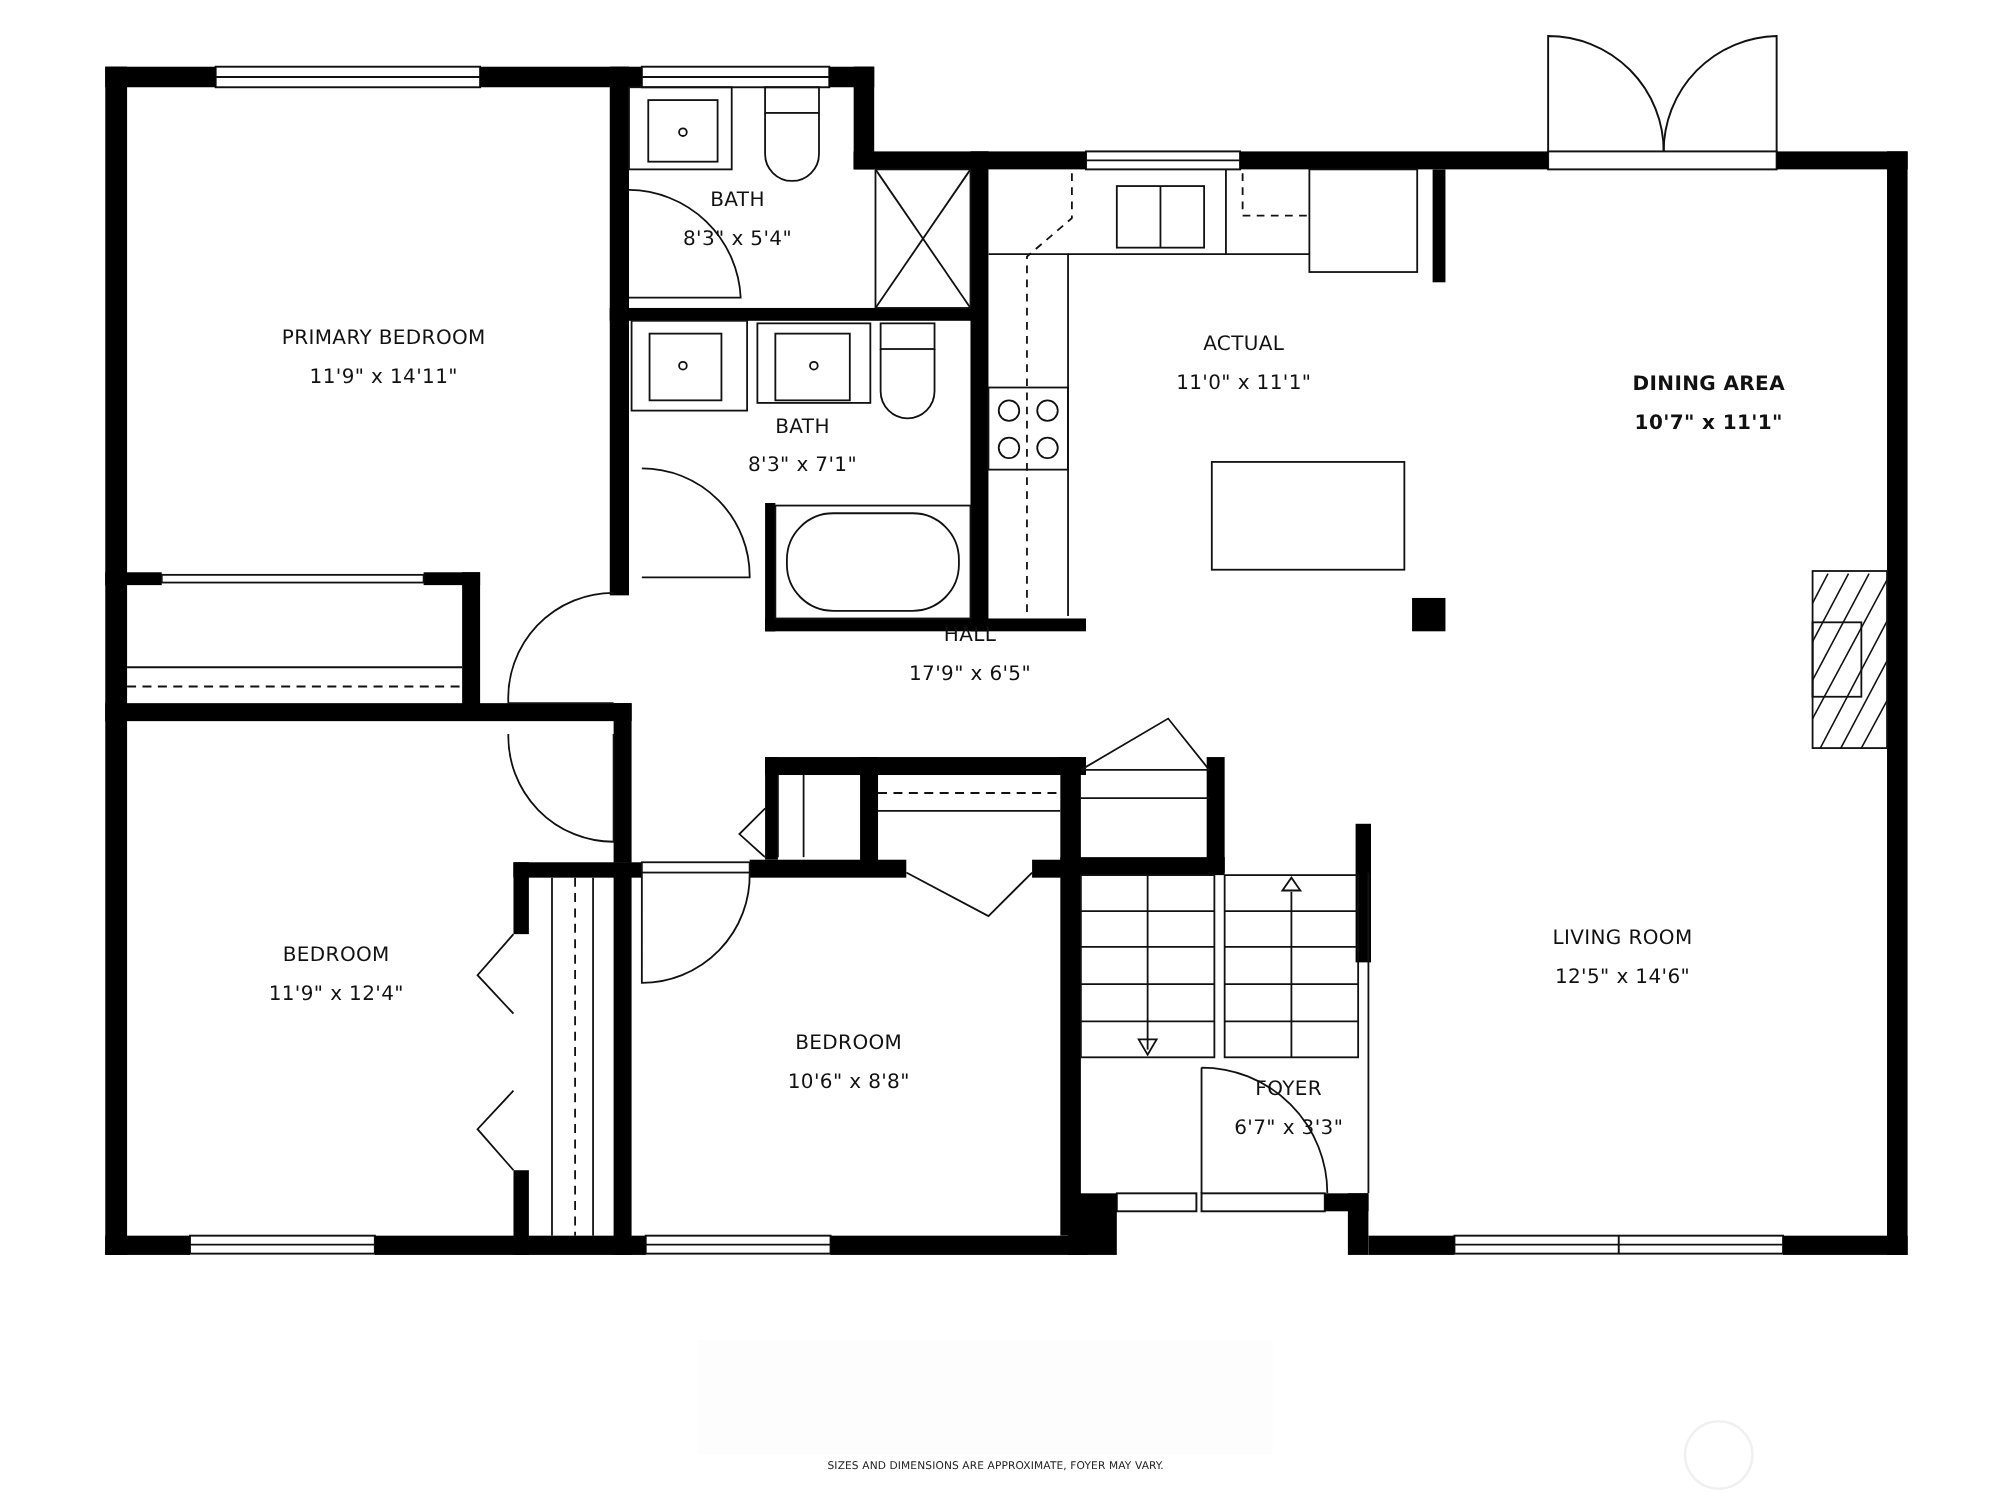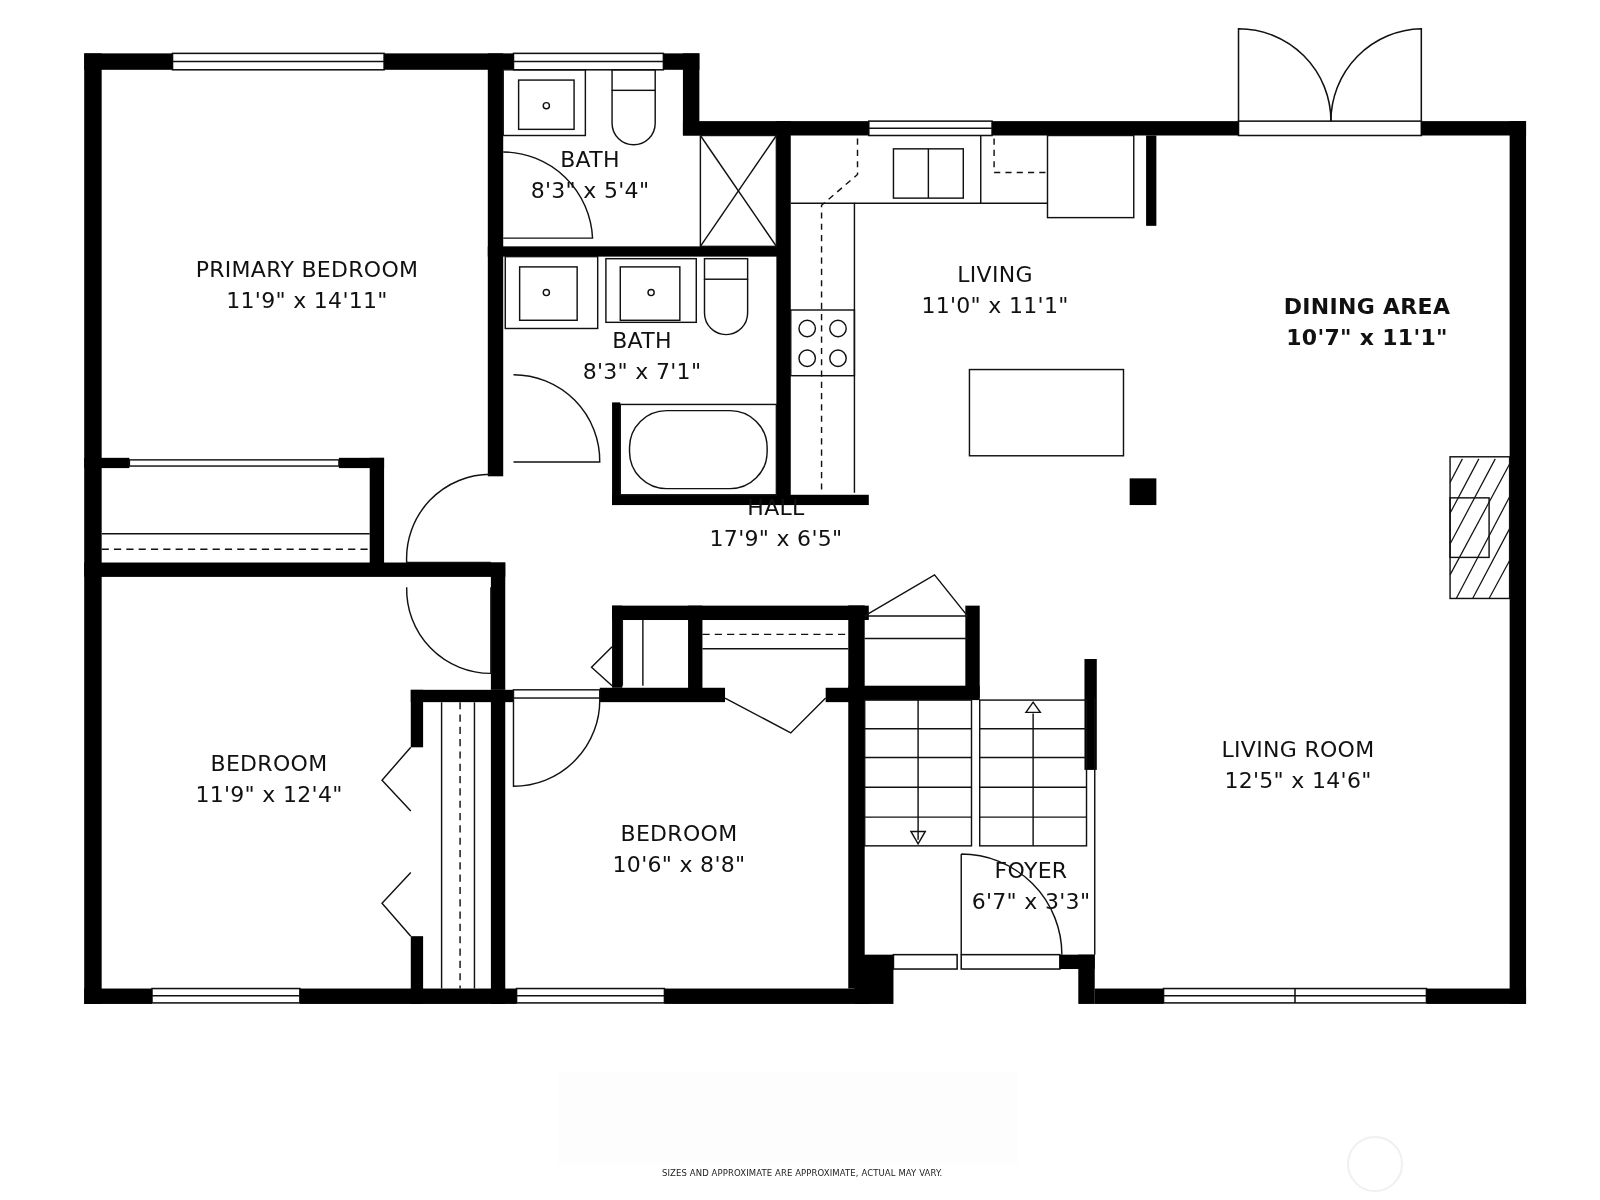--- a/index.html
+++ b/index.html
@@ -1,18 +1,18 @@
 <!DOCTYPE html>
 <html><head>
 <meta charset="utf-8">
 <style>
   html,body{margin:0;padding:0;background:#fff;}
   body{width:1600px;height:1200px;position:relative;overflow:hidden;font-family:"DejaVu Sans","Liberation Sans",sans-serif;}
   #plan{position:absolute;left:0;top:0;width:1600px;height:1200px;}
-  .room-label{position:absolute;transform:translate(-50%,0);text-align:center;color:#111;font-size:22px;line-height:31px;letter-spacing:0.3px;white-space:nowrap;}
+  .room-label{position:absolute;transform:translate(-50%,0);text-align:center;color:#111;font-size:16px;line-height:31px;letter-spacing:0.3px;white-space:nowrap;}
   .room-label .name{display:block;}
   .room-label .dim{display:block;}
   .disclaimer{position:absolute;left:662px;top:1168px;font-size:8.5px;color:#222;letter-spacing:0.1px;}
   .ghost-box{position:absolute;left:558px;top:1072px;width:460px;height:92px;background:#fdfdfd;}
   .watermark{position:absolute;left:1347px;top:1136px;width:52px;height:52px;border:2px solid #f0f0f0;border-radius:50%;}
 </style>
 </head>
 <body>
 
 <svg id="plan" viewBox="0 0 1558 1169" preserveAspectRatio="none">
@@ -194,21 +194,21 @@
 </div>
 <div class="room-label" style="left:590px;top:144px;">
   <span class="name">BATH</span>
   <span class="dim">8'3" x 5'4"</span>
 </div>
 <div class="room-label" style="left:642px;top:325px;">
   <span class="name">BATH</span>
   <span class="dim">8'3" x 7'1"</span>
 </div>
 <div class="room-label" style="left:995px;top:259px;">
-  <span class="name">LIVING</span>
+  <span class="name">ACTUAL</span>
   <span class="dim">11'0" x 11'1"</span>
 </div>
 <div class="room-label" style="left:1367px;top:291px;font-weight:bold;">
   <span class="name">DINING AREA</span>
   <span class="dim">10'7" x 11'1"</span>
 </div>
 <div class="room-label" style="left:776px;top:492px;">
   <span class="name">HALL</span>
   <span class="dim">17'9" x 6'5"</span>
 </div>
@@ -222,14 +222,14 @@
 </div>
 <div class="room-label" style="left:679px;top:818px;">
   <span class="name">BEDROOM</span>
   <span class="dim">10'6" x 8'8"</span>
 </div>
 <div class="room-label" style="left:1031px;top:855px;">
   <span class="name">FOYER</span>
   <span class="dim">6'7" x 3'3"</span>
 </div>
 
-<div class="disclaimer">SIZES AND APPROXIMATE ARE APPROXIMATE, ACTUAL MAY VARY.</div>
+<div class="disclaimer">SIZES AND DIMENSIONS ARE APPROXIMATE, FOYER MAY VARY.</div>
 <div class="watermark"></div>
 
 </body></html>

